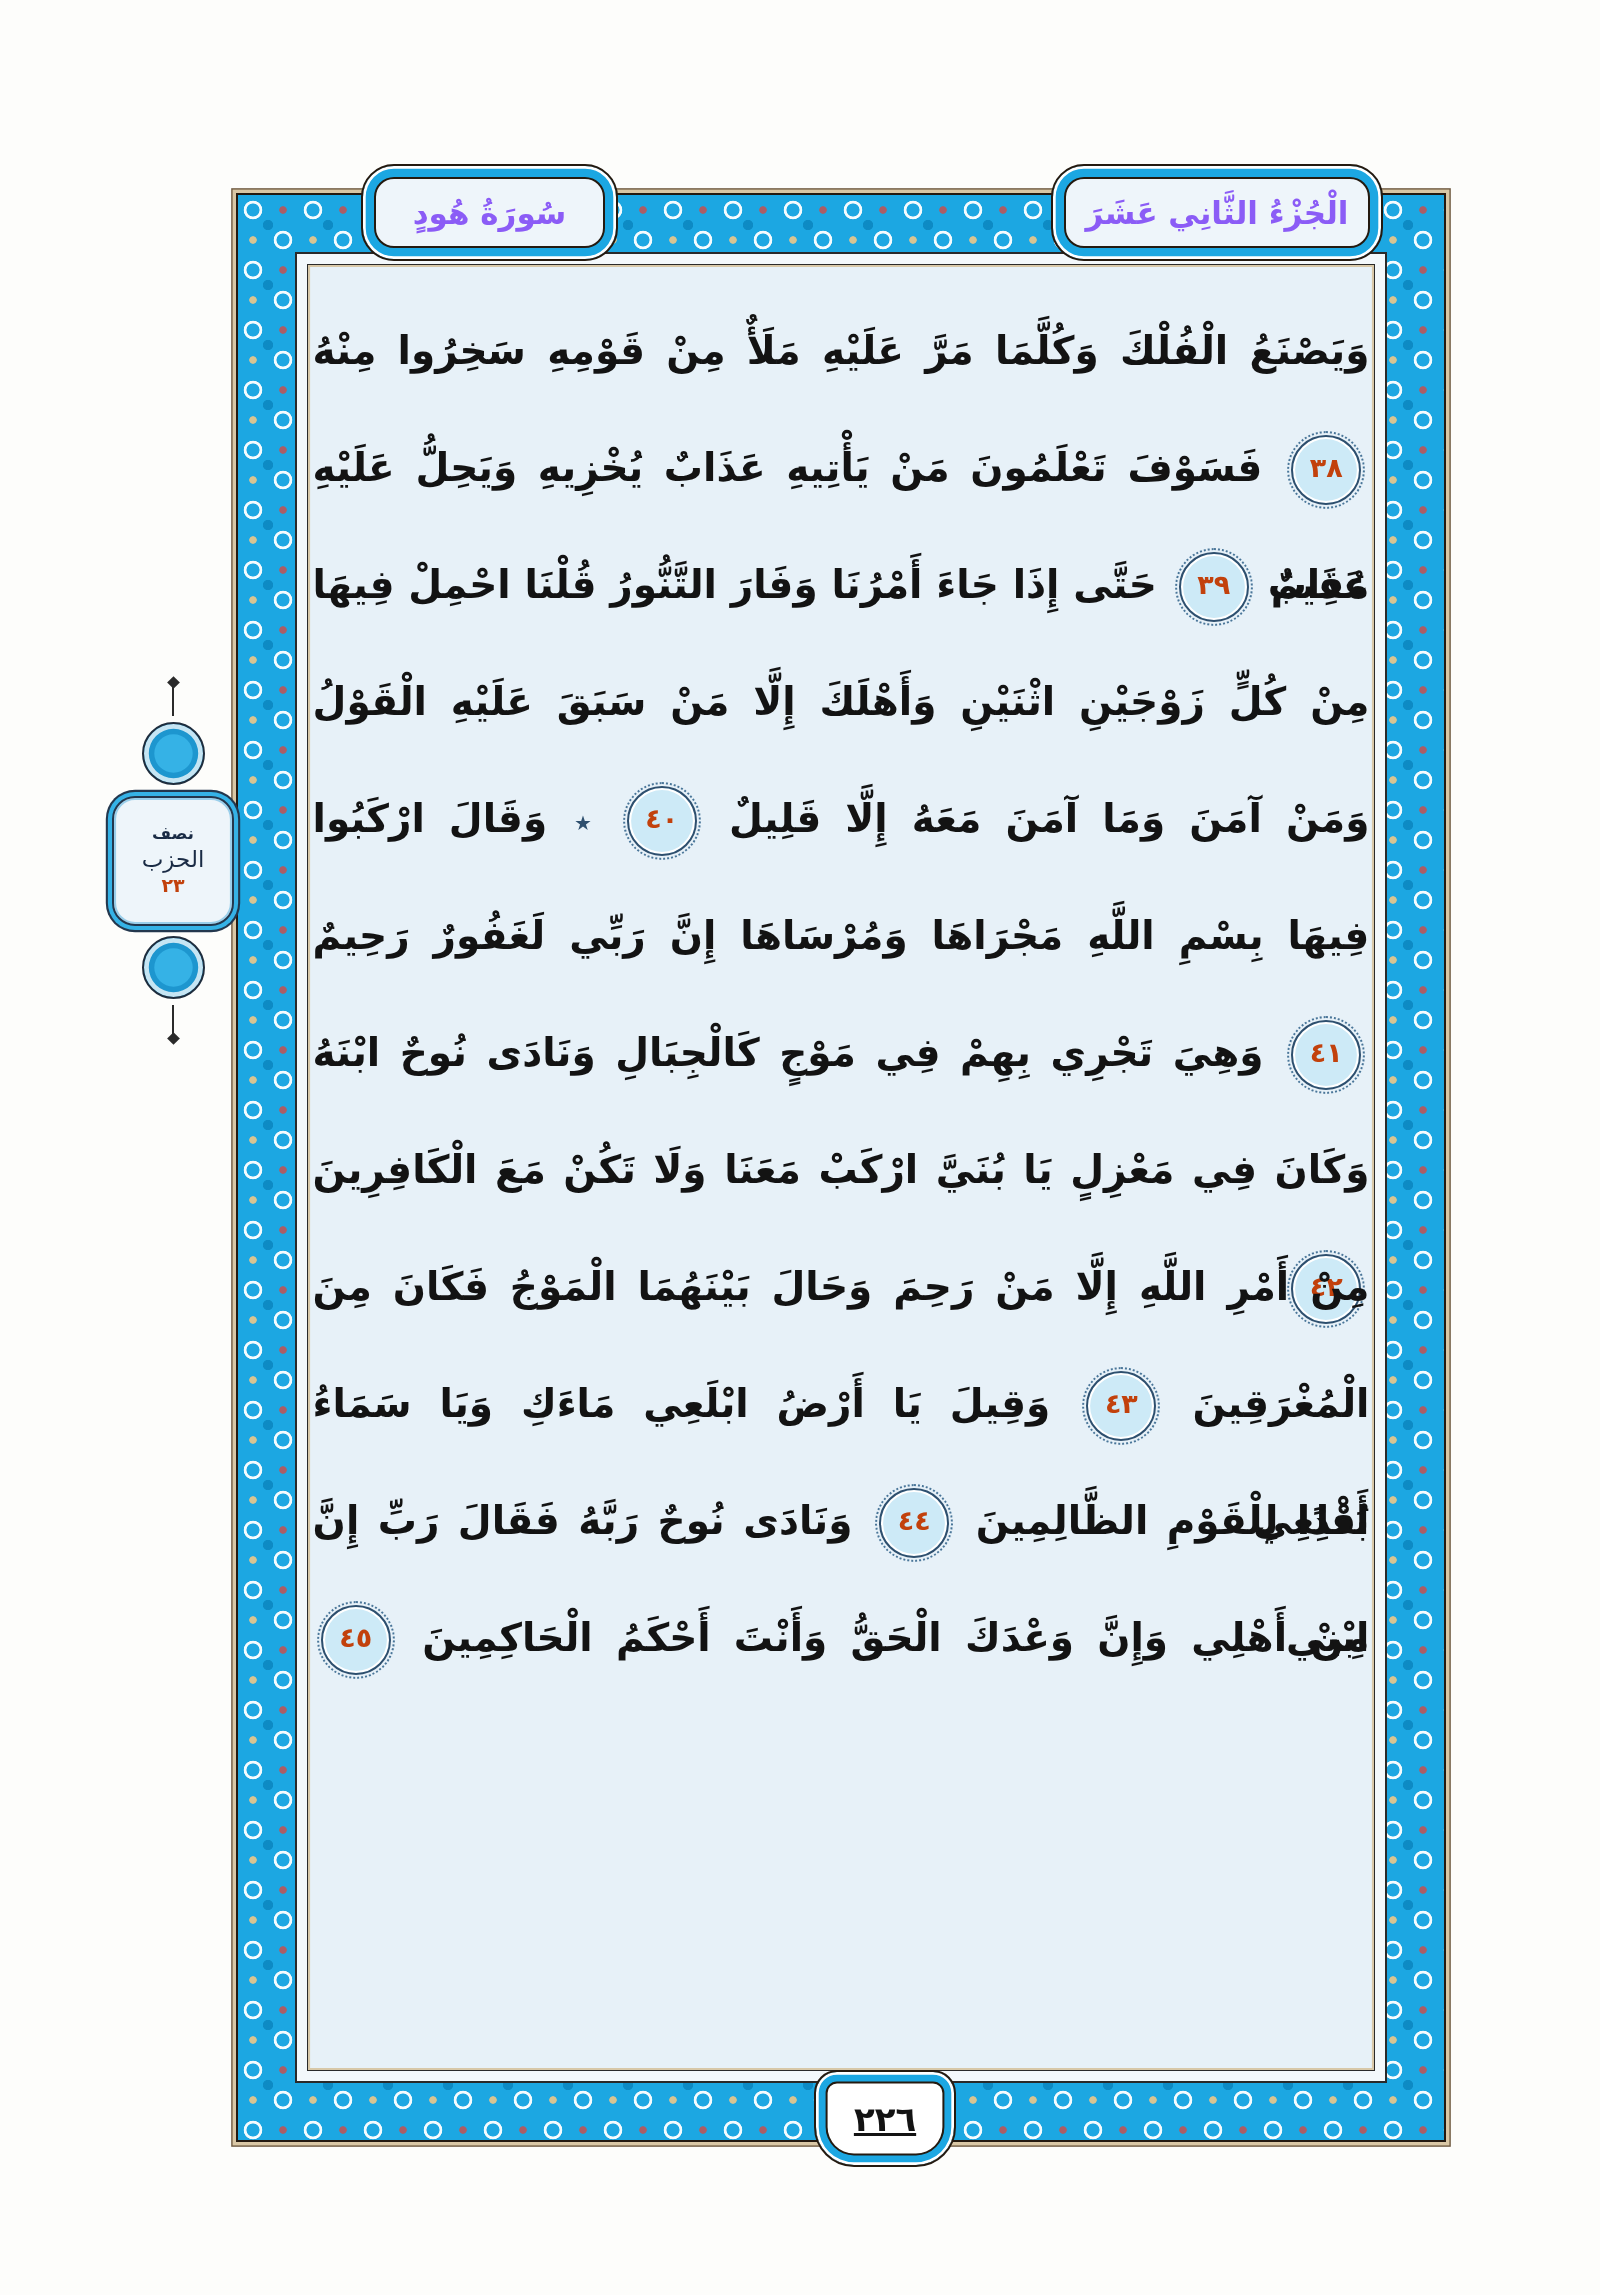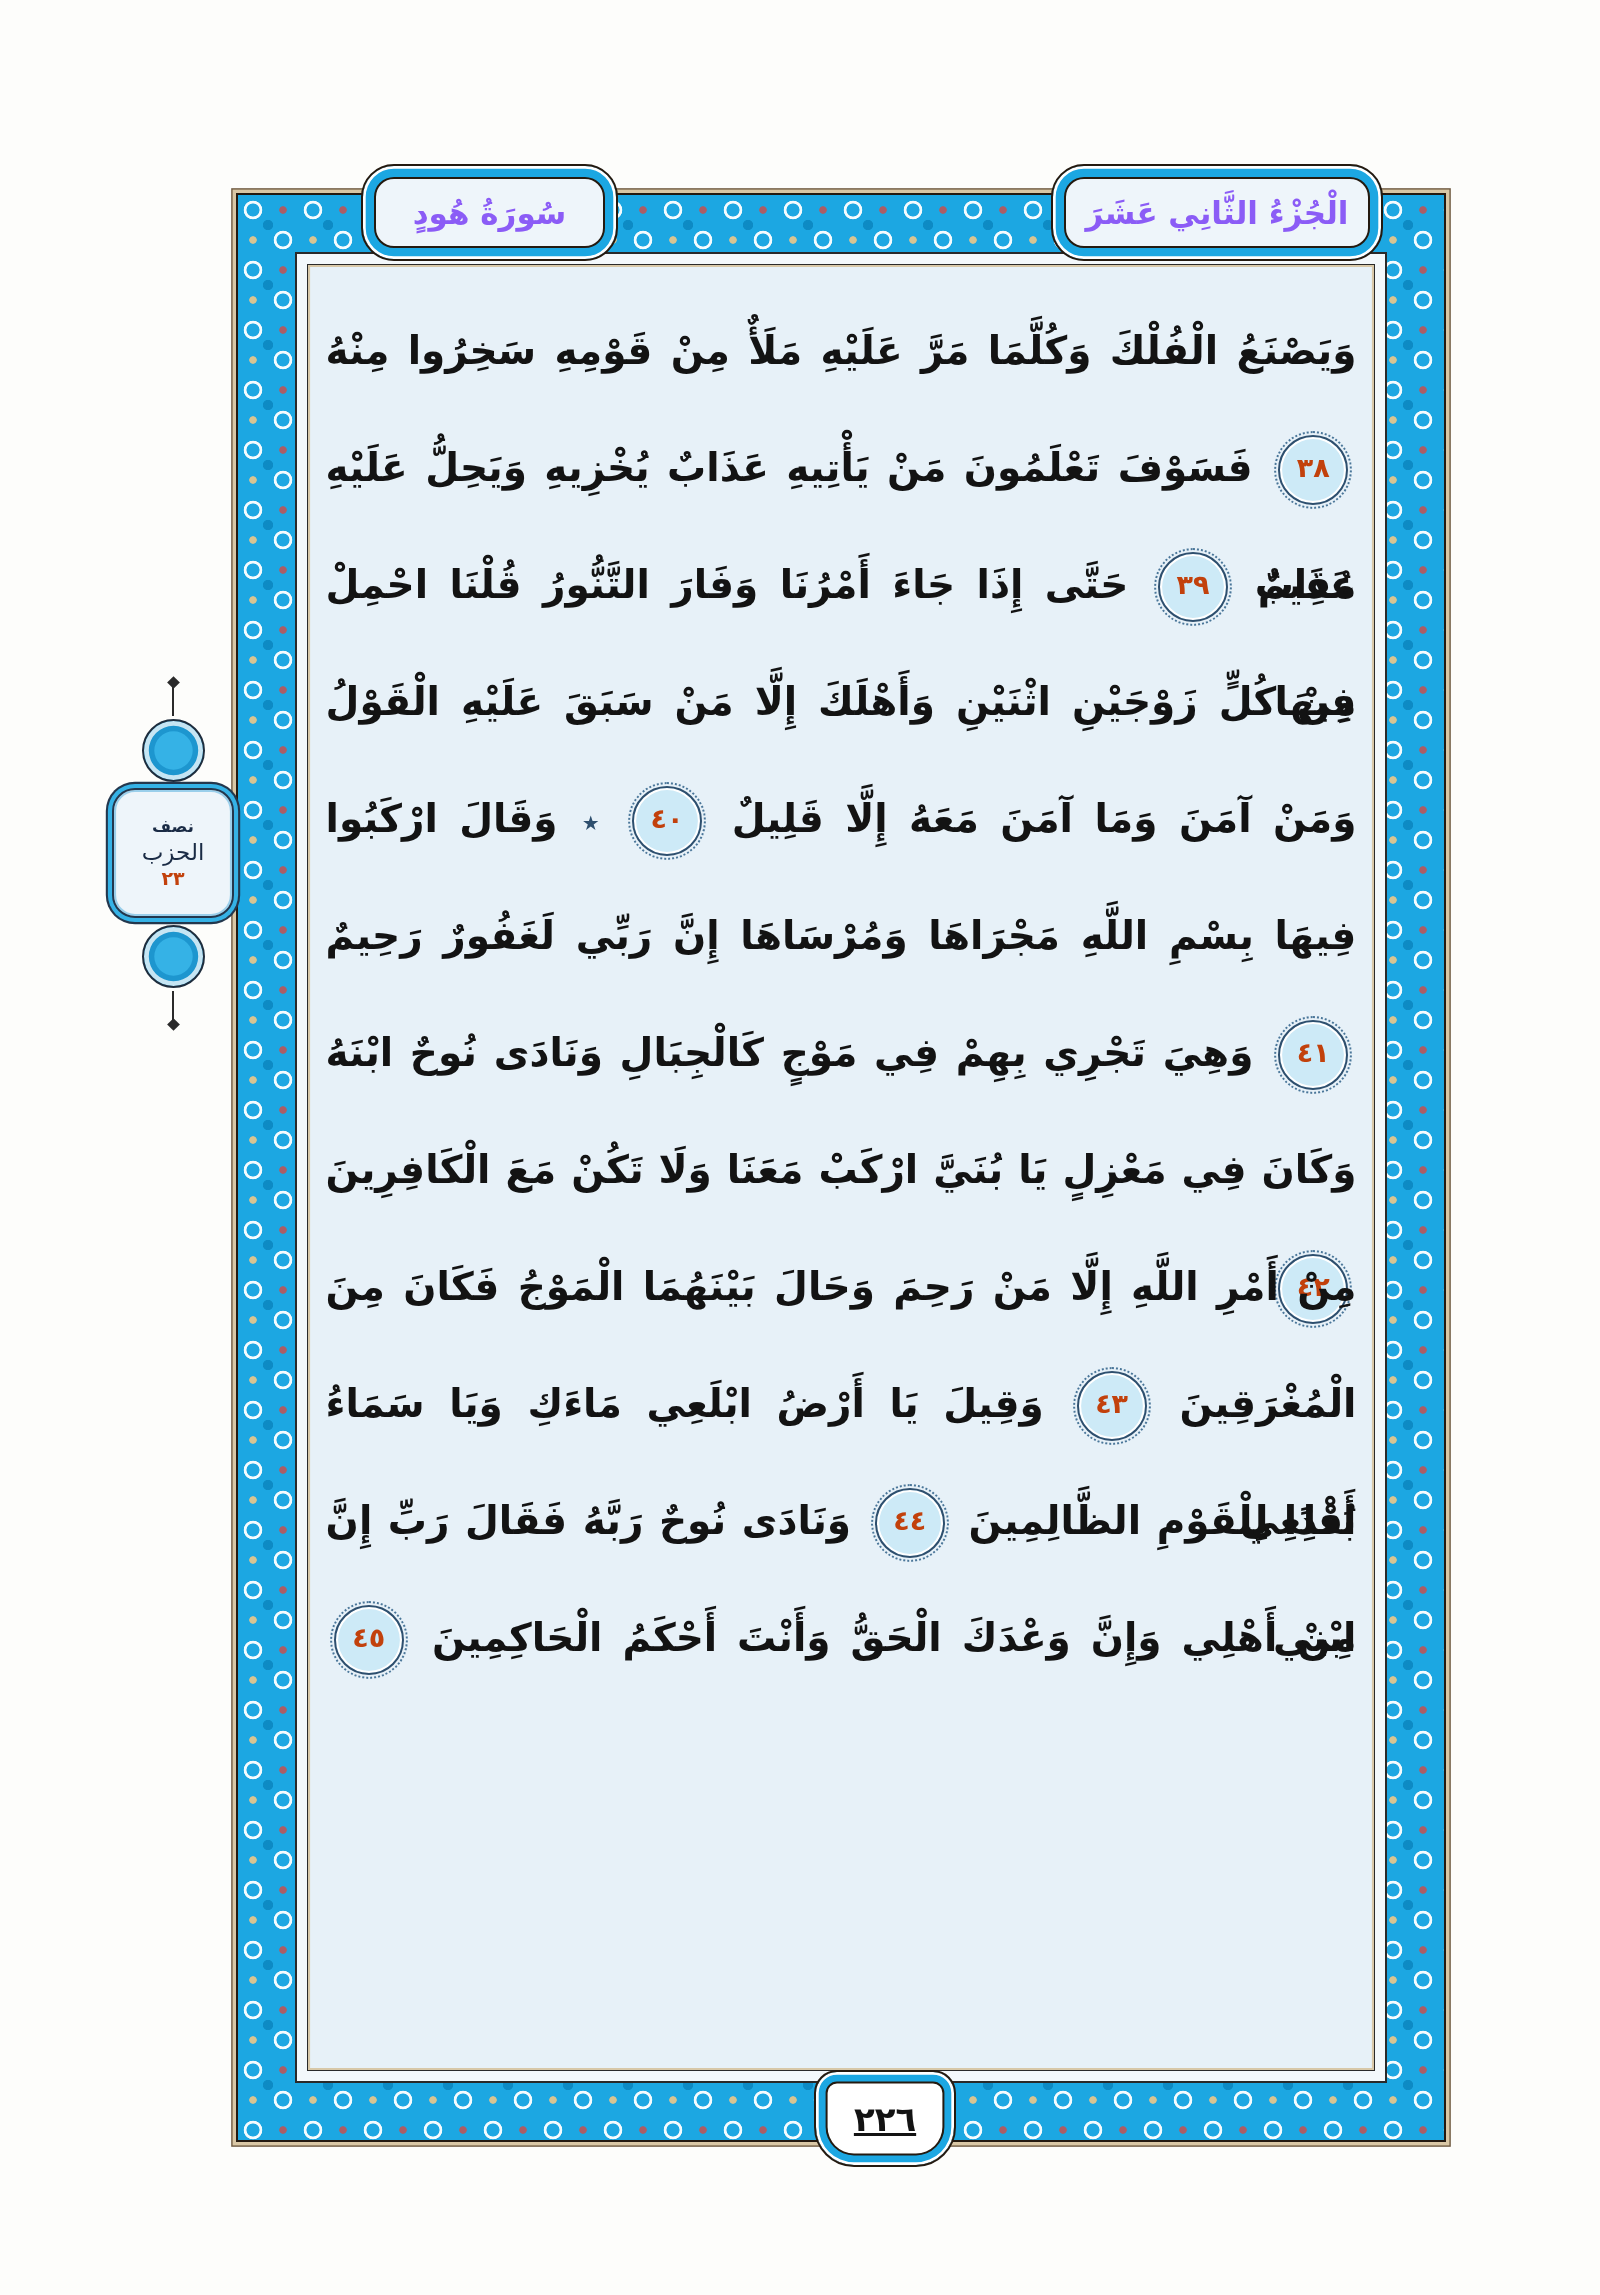--- a/index.html
+++ b/index.html
@@ -32,21 +32,21 @@
     border:2.1px solid #2A2A2A;
   }
   .inner2{
     position:absolute;inset:9.6px;
     background:#E7F1F8;
     border:1.4px solid #2A2A2A;
     box-shadow:inset 0 0 0 2.1px #D8C8A8;
   }
   .text-panel{
     position:absolute;inset:0;
-    padding:27px 18px;
+    padding:27px 5px;
     box-sizing:border-box;
   }
   .qline{
     height:117px;line-height:117px;
     font-size:39px;font-weight:700;color:#131313;
     direction:rtl;
     text-align:justify;text-align-last:justify;
     overflow:visible;
   }
   .vmark{
@@ -94,20 +94,21 @@
     display:flex;align-items:center;justify-content:center;
     z-index:4;
   }
   .cartouche .page-num{font-size:34px;font-weight:700;color:#131313;text-decoration:underline;}
 
   
   .hizb{
     position:absolute;left:108px;top:683px;width:130px;height:355px;
     display:flex;flex-direction:column;align-items:center;
     z-index:2;
+    justify-content:space-between;
   }
   .h-spike{position:relative;width:2.1px;height:33px;background:#2A2A2A;}
   .h-spike::before{
     content:"";position:absolute;left:-3.4px;width:9px;height:9px;
     background:#2A2A2A;transform:rotate(45deg);
   }
   .h-spike.top::before{top:-4.8px;}
   .h-spike.bottom::before{bottom:-4.8px;}
   .h-rosette{
     width:59px;height:59px;border-radius:50%;

